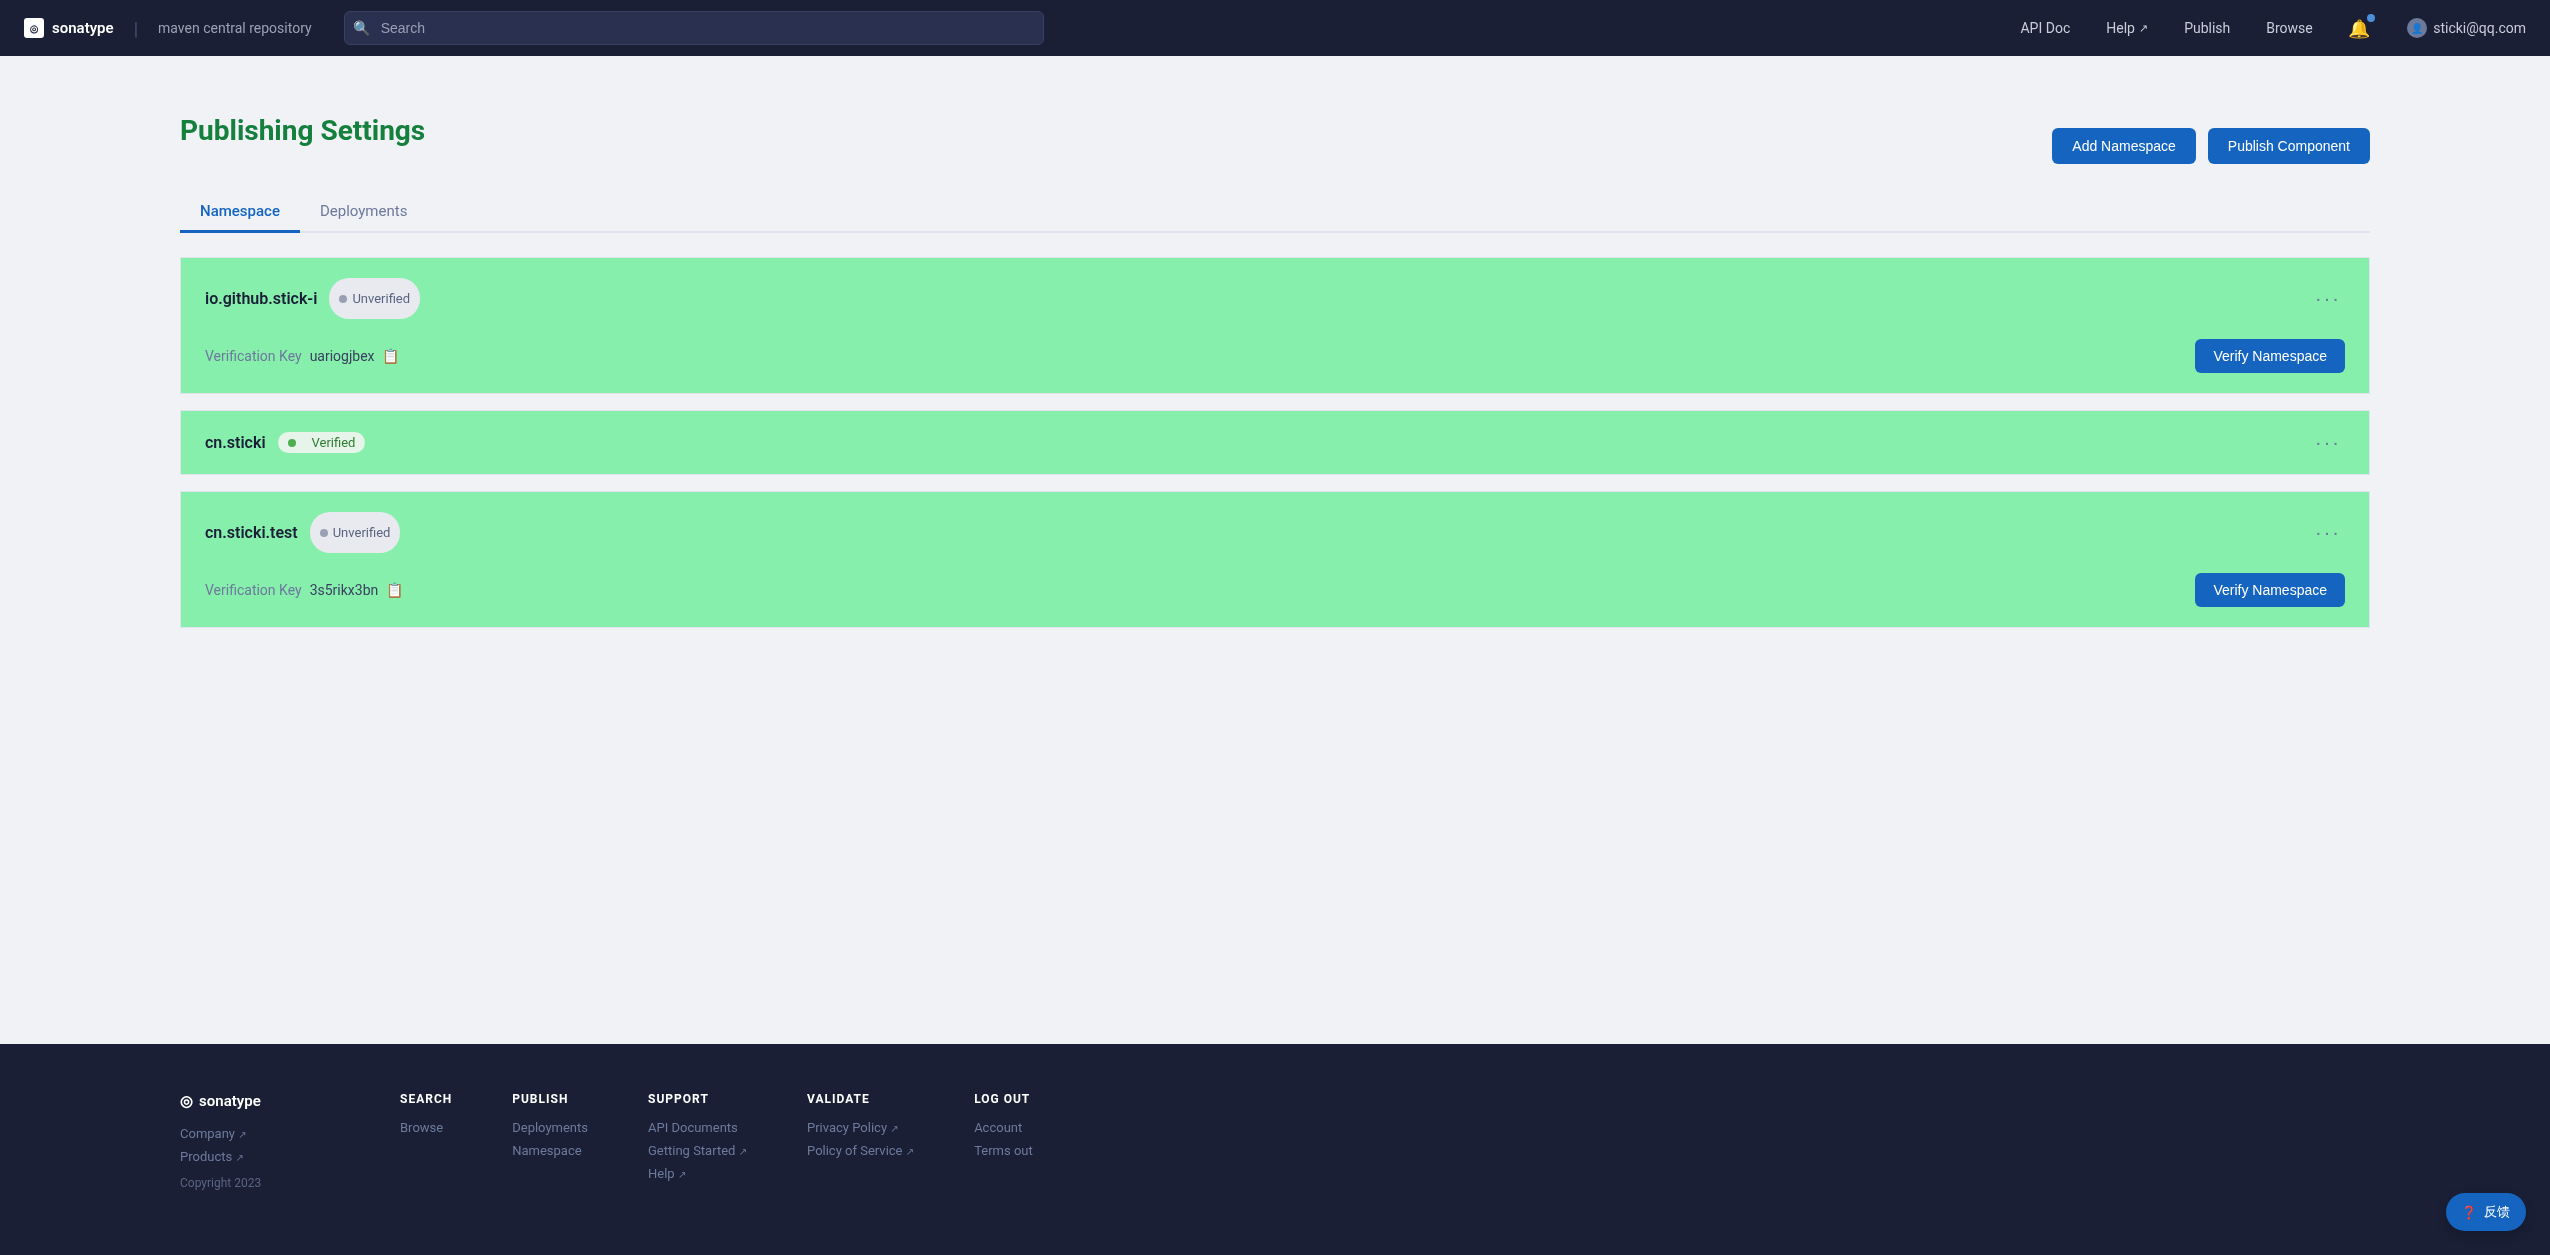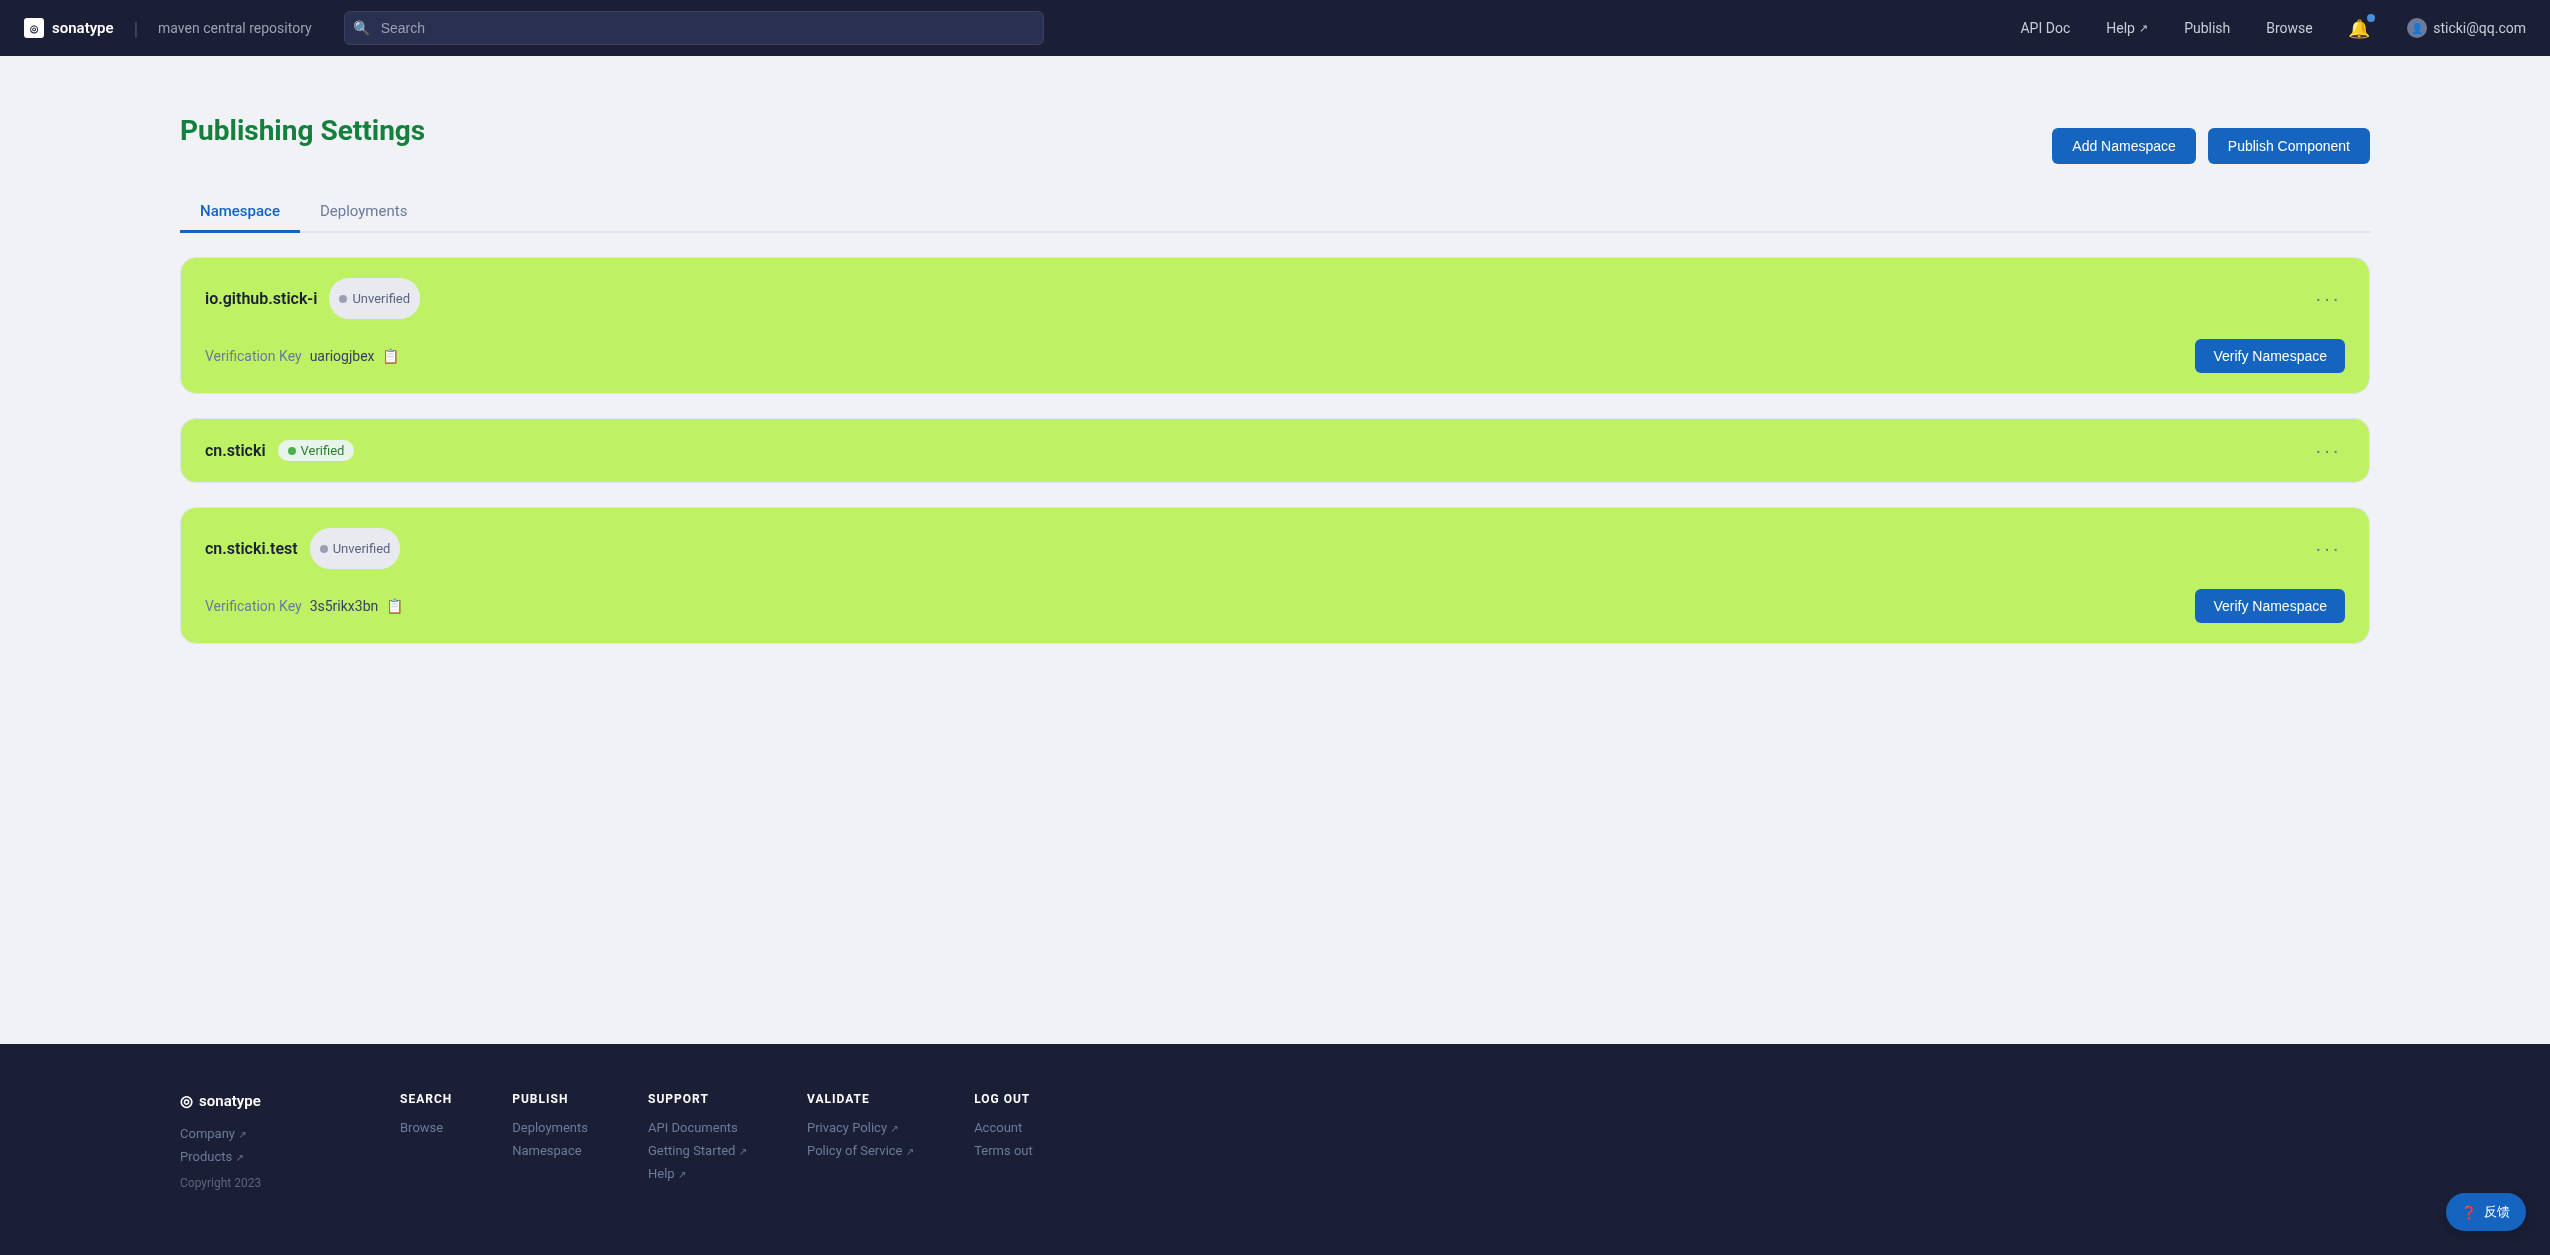--- a/index.html
+++ b/index.html
@@ -168,24 +168,24 @@
       margin-bottom: -2px;
     }
     .tab.active {
       color: #1565c0;
       border-bottom: 3px solid #1565c0;
       font-weight: 500;
     }
 
     
     .namespace-card {
-      background: #bef264;
+      background: #86efac;
       border: 1px solid #e0e4ef;
-      border-radius: 16px;
-      margin-bottom: 24px;
+      border-radius: 0;
+      margin-bottom: 16px;
       overflow: hidden;
     }
     .namespace-header {
       display: flex;
       align-items: center;
       padding: 20px 24px;
       justify-content: space-between;
     }
     .namespace-name-row {
       display: flex;
@@ -209,21 +209,21 @@
     }
     .badge-unverified .dot {
       width: 8px;
       height: 8px;
       border-radius: 50%;
       background: #9aa0b4;
     }
     .badge-verified {
       display: inline-flex;
       align-items: center;
-      gap: 5px;
+      gap: 16px;
       background: #e6f4ea;
       color: #2e7d32;
       border-radius: 20px;
       padding: 3px 10px;
       font-size: 13px;
     }
     .badge-verified .dot {
       width: 8px;
       height: 8px;
       border-radius: 50%;

